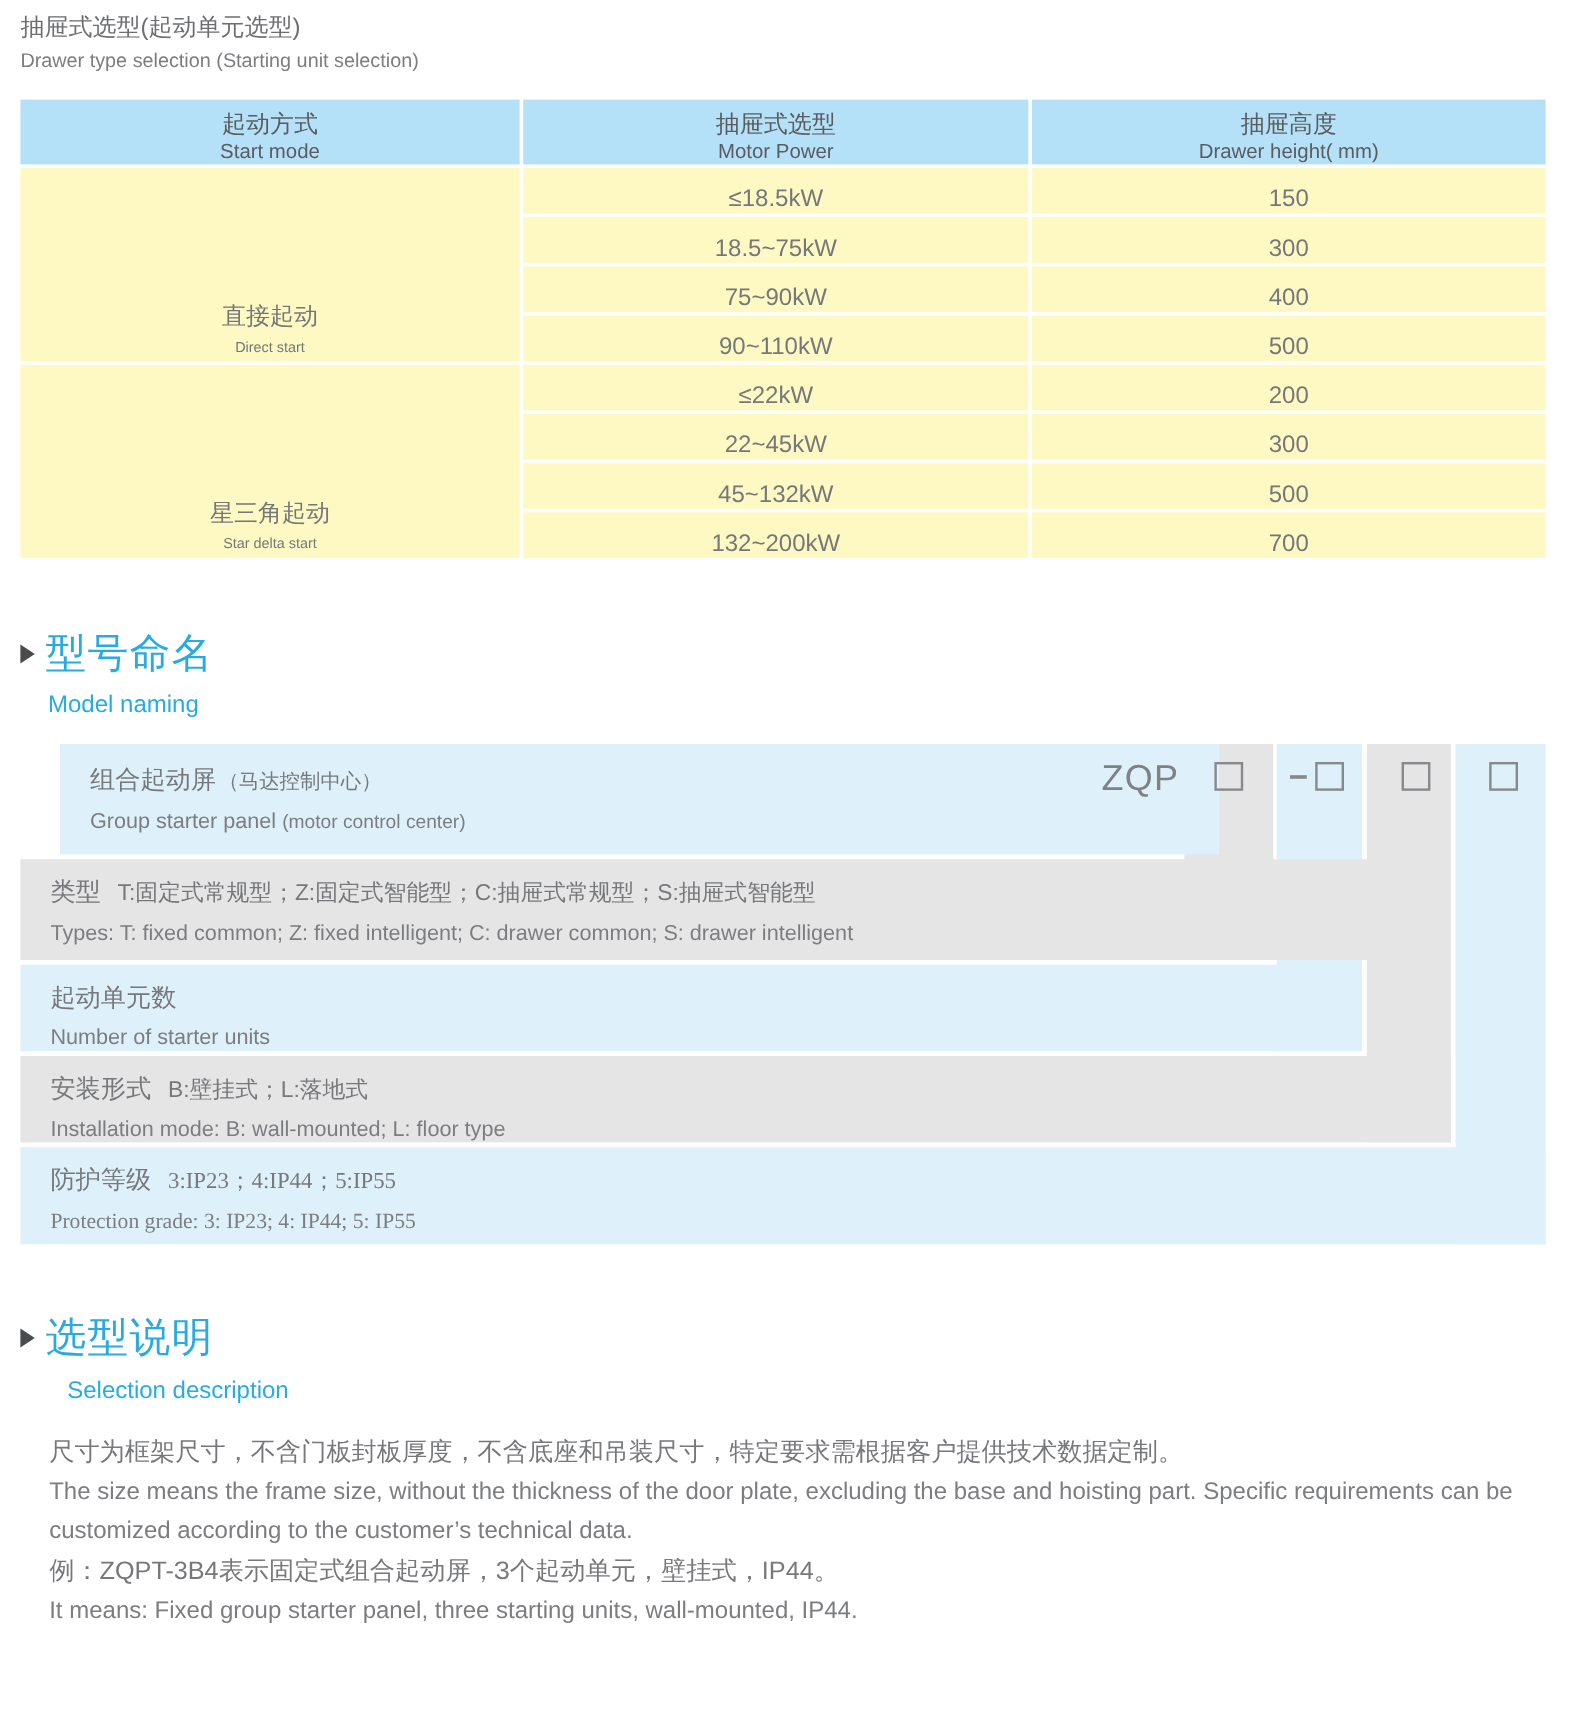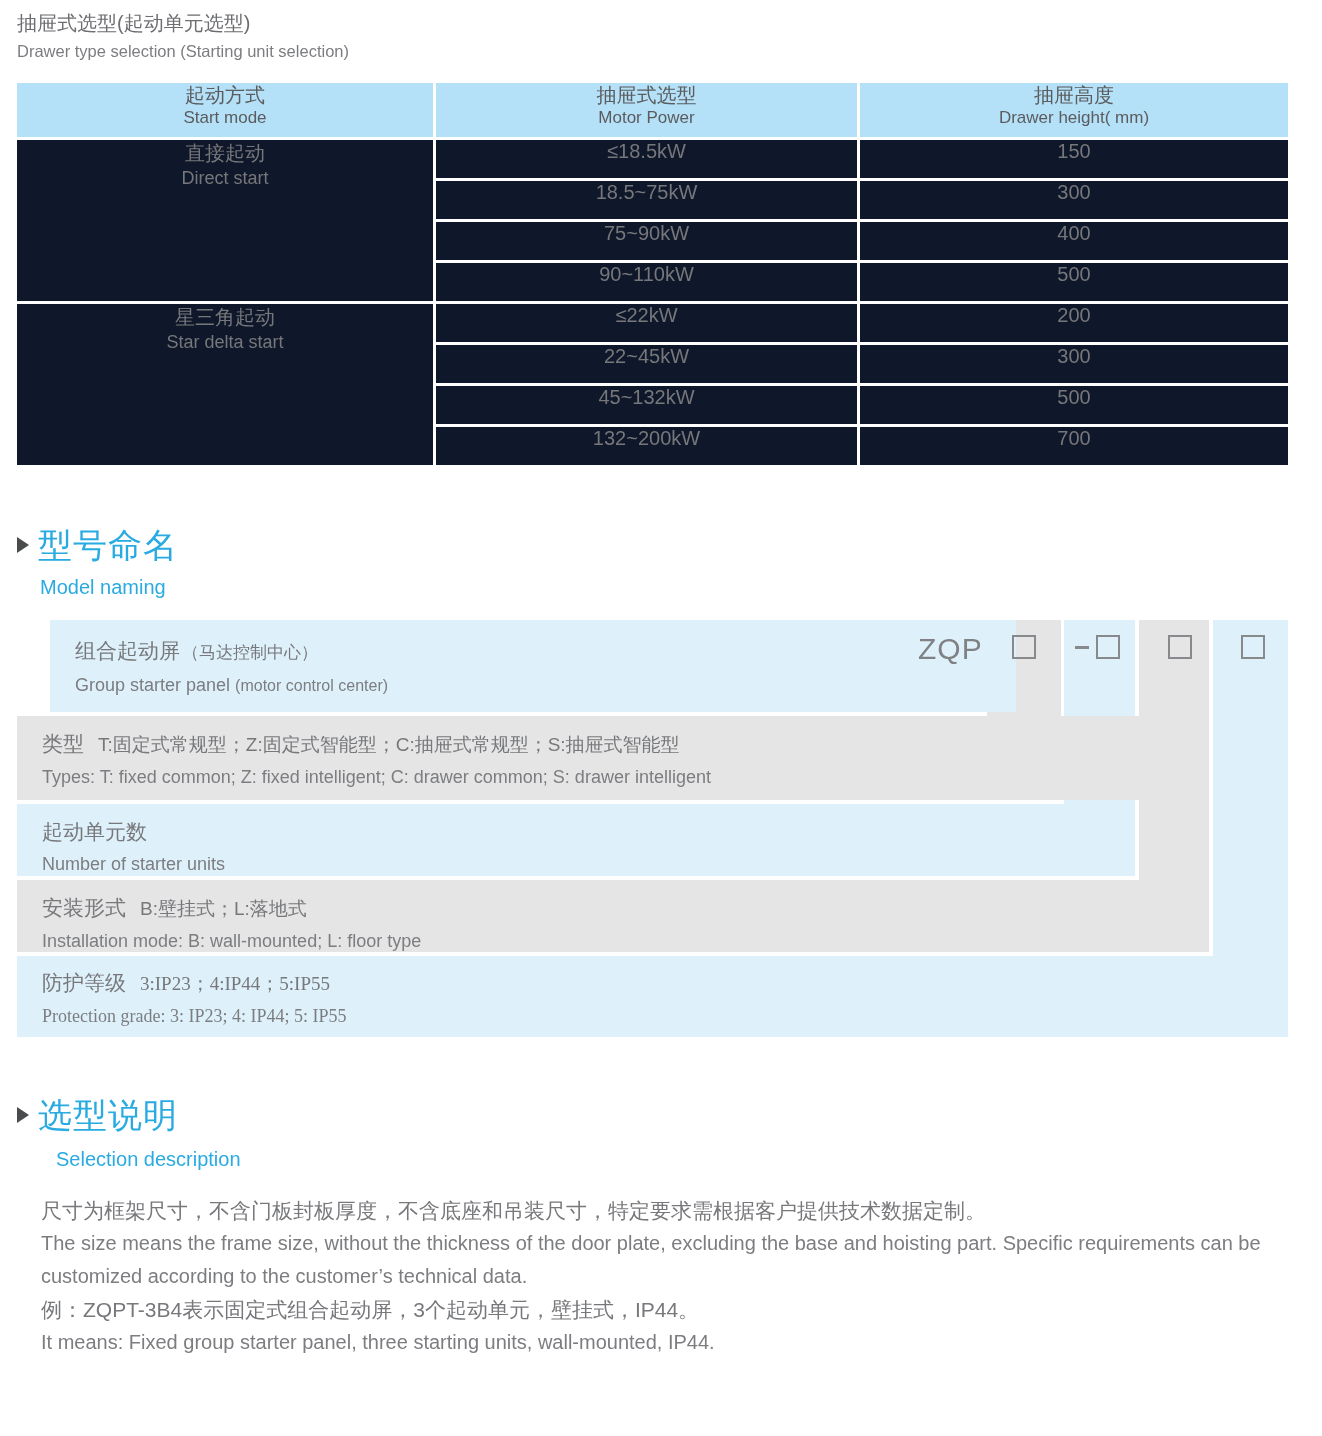--- a/index.html
+++ b/index.html
@@ -21,29 +21,29 @@
   
   .sel-table {
     position: absolute; left: 17px; top: 83px;
     width: 1271px;
     display: grid;
     grid-template-columns: 416px 421px 428px;
     grid-template-rows: 54px repeat(8, 38px);
     gap: 3px;
   }
   .sel-table .cell {
-    display: flex; flex-direction: column; align-items: center; justify-content: flex-start;
+    display: flex; flex-direction: column; align-items: center; justify-content: flex-end;
     text-align: center;
   }
   .sel-table .th { background: #b4e1f7; color: #5b5c5f; }
   .sel-table .th .zh { font-size: 20px; line-height: 24px; }
   .sel-table .th .en { font-size: 17px; line-height: 21px; }
-  .sel-table .td { background: #0f172a; color: #76777a; font-size: 20px; }
+  .sel-table .td { background: #fef9c3; color: #76777a; font-size: 20px; }
   .sel-table .mode .zh { font-size: 20px; line-height: 26px; }
-  .sel-table .mode .en { font-size: 18px; line-height: 24px; }
+  .sel-table .mode .en { font-size: 12px; line-height: 24px; }
   .mode-a { grid-row: 2 / 6; grid-column: 1; }
   .mode-b { grid-row: 6 / 10; grid-column: 1; }
 
   
   .sec-head { position: absolute; }
   .sec-head .tri {
     position: absolute; left: 0; top: 13px;
     width: 0; height: 0;
     border-top: 8px solid transparent;
     border-bottom: 8px solid transparent;

